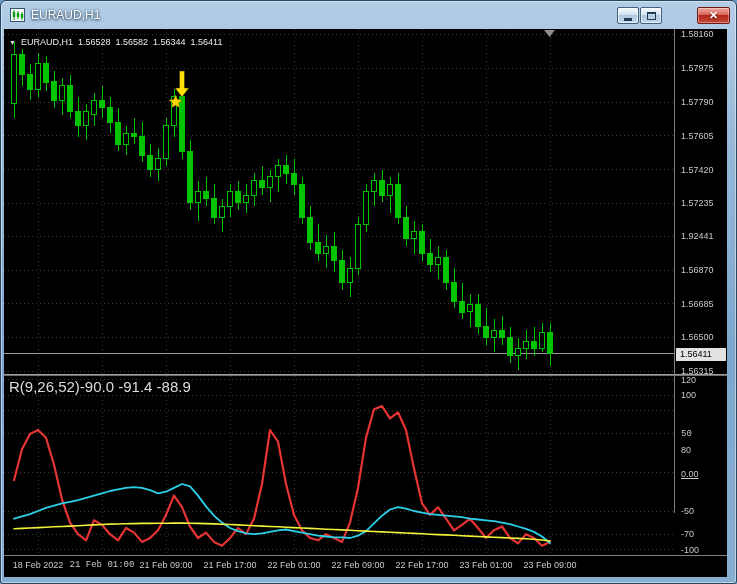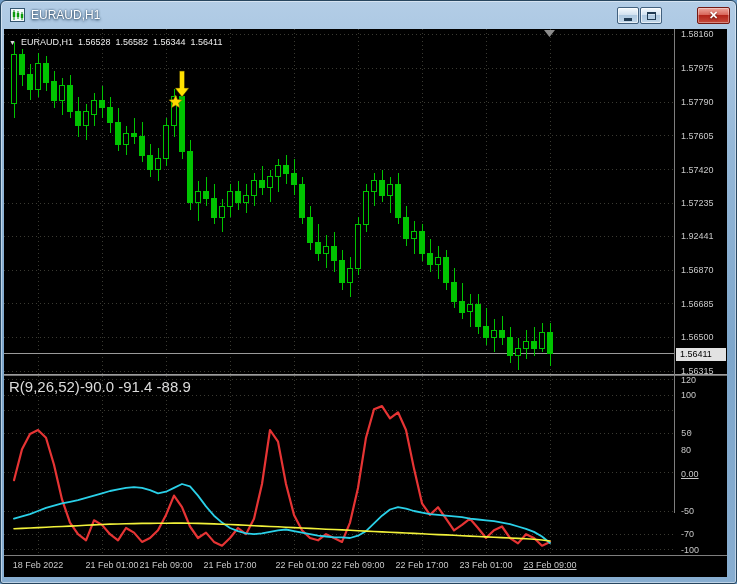--- a/index.html
+++ b/index.html
@@ -277,28 +277,28 @@
       <div class="ind-header">
         <span>R(9,26,52)</span>
         <span>-90.0 -91.4 -88.9</span>
       </div>
     </div>
 
     <div class="axis-sep-bottom"></div>
 
     <div class="time-axis" id="time-axis">
         <span class="time-label" style="left: 34px;">18 Feb 2022</span>
-        <span class="time-label" style="left: 108px;">21 Feb 01:00</span>
+        <span class="time-label" style="left: 98px; font-family: Liberation Mono, monospace;">21 Feb 01:00</span>
         <span class="time-label" style="left: 162px;">21 Feb 09:00</span>
         <span class="time-label" style="left: 226px;">21 Feb 17:00</span>
-        <span class="time-label" style="left: 298px;">22 Feb 01:00</span>
+        <span class="time-label" style="left: 290px;">22 Feb 01:00</span>
         <span class="time-label" style="left: 354px;">22 Feb 09:00</span>
         <span class="time-label" style="left: 418px;">22 Feb 17:00</span>
         <span class="time-label" style="left: 482px;">23 Feb 01:00</span>
-        <span class="time-label" style="left: 546px; text-decoration: underline;">23 Feb 09:00</span>
+        <span class="time-label" style="left: 546px;">23 Feb 09:00</span>
       </div>
 
     <div class="axis-col" id="axis-col">
         <div class="price-label" style="top: 0px;">1.58160</div>
         <div class="price-label" style="top: 34px;">1.57975</div>
         <div class="price-label" style="top: 68px;">1.57790</div>
         <div class="price-label" style="top: 102px;">1.57605</div>
         <div class="price-label" style="top: 136px;">1.57420</div>
         <div class="price-label" style="top: 169px;">1.57235</div>
         <div class="price-label" style="top: 202px;">1.92441</div>

